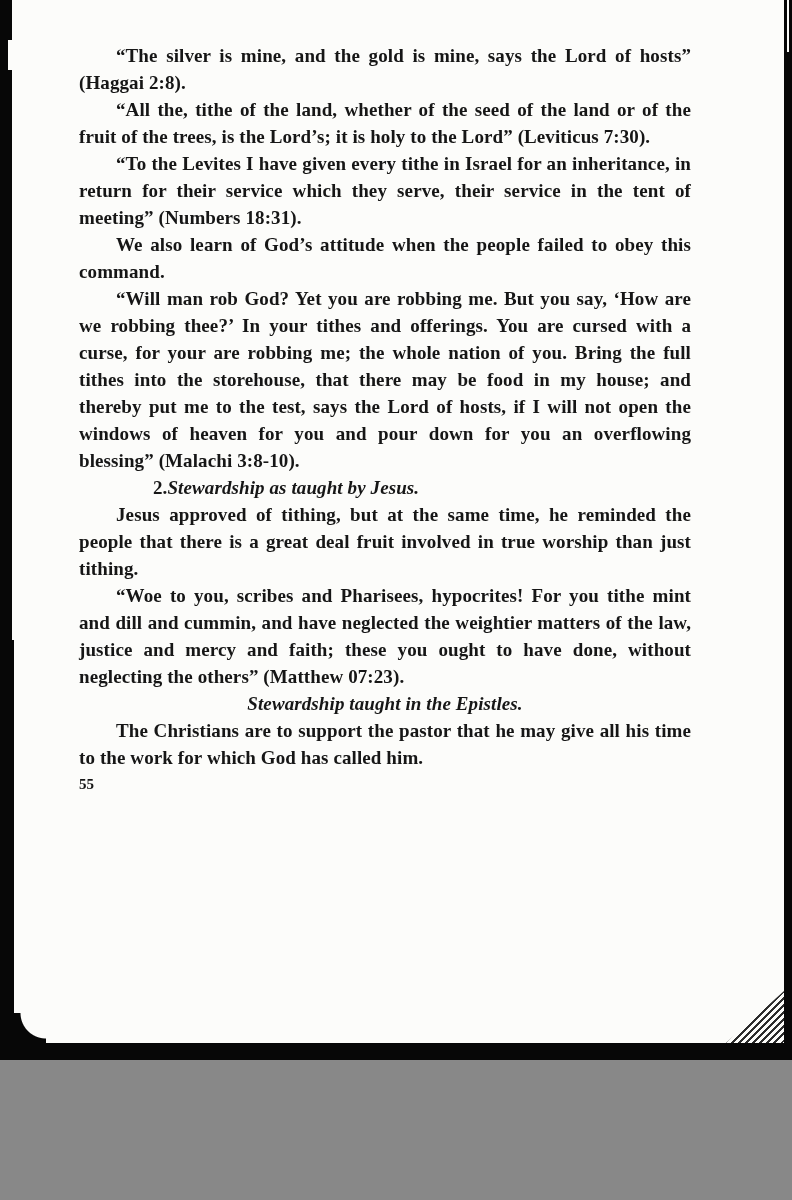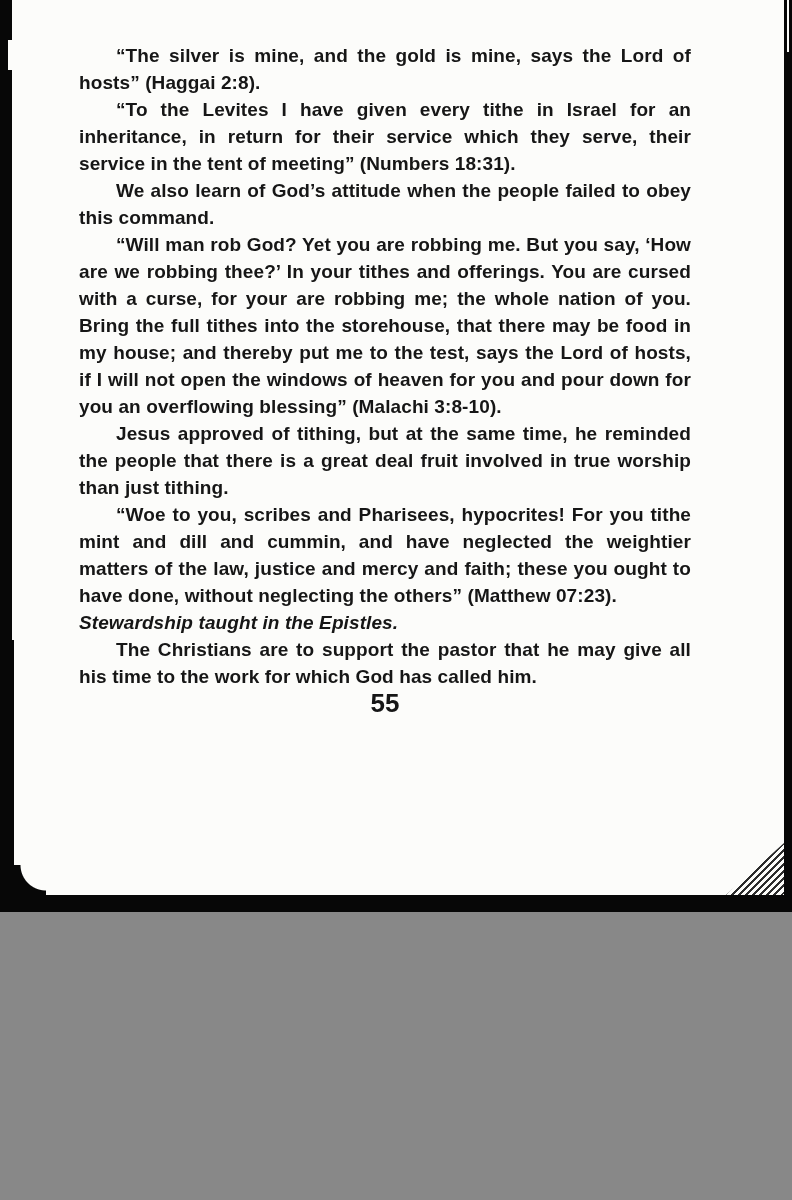--- a/index.html
+++ b/index.html
@@ -3,24 +3,24 @@
 <meta charset="utf-8">
 <style>
   :root{
     --ink:#161616;
     --paper:#fcfcfa;
     --scan-border:#070707;
   }
   html,body{margin:0;padding:0;background:#888;}
   .page{
     position:relative;
-    width:792px;height:912px;
+    width:792px;height:1060px;
     background:var(--paper);
     overflow:hidden;
-    font-family:Liberation Sans, sans-serif;
+    font-family:Liberation Serif, serif;
   }
   
   .text-block{
     position:absolute;
     left:79px;top:42px;width:612px;
     color:var(--ink);
     font-size:19px;
     line-height:27px;
     font-weight:700;
     text-align:justify;
@@ -35,27 +35,27 @@
   .section-heading .num{
     display:inline-block;
     min-width:43px;
     font-style:normal;
   }
   .section-heading .title{font-style:italic;}
   .heading-italic{
     margin-top:28px;
     text-indent:0 !important;
     font-style:italic;
-    text-align:left;
+    text-align:center;
   }
   .page-number{
     margin-top:22px;
     text-indent:0 !important;
-    text-align:center;
-    font-size:26px;
+    text-align:left;
+    font-size:15px;
   }
   
   .scan-edge-left{
     position:absolute;left:0;top:0;width:12px;height:100%;
     background:var(--scan-border);
   }
   .scan-edge-left-lower{
     position:absolute;left:0;top:640px;bottom:0;width:14px;
     background:var(--scan-border);
   }
@@ -96,24 +96,28 @@
   <div class="scan-notch"></div>
   <div class="scan-edge-right"></div>
   <div class="scan-highlight-right-top"></div>
   <div class="scan-edge-bottom"></div>
   <div class="scan-corner-bottom-left"></div>
   <div class="scan-noise-bottom-right"></div>
 
   <div class="text-block">
 
     <p>“The silver is mine, and the gold is mine, says the Lord of hosts” (Haggai 2:8).</p>
+    <p>“All the, tithe of the land, whether of the seed of the land or of the fruit of the trees, is the Lord’s; it is holy to the Lord” (Leviticus 7:30).</p>
     <p>“To the Levites I have given every tithe in Israel for an inheritance, in return for their service which they serve, their service in the tent of meeting” (Numbers 18:31).</p>
     <p>We also learn of God’s attitude when the people failed to obey this command.</p>
     <p>“Will man rob God? Yet you are robbing me. But you say, ‘How are we robbing thee?’ In your tithes and offerings. You are cursed with a curse, for your are robbing me; the whole nation of you. Bring the full tithes into the storehouse, that there may be food in my house; and thereby put me to the test, says the Lord of hosts, if I will not open the windows of heaven for you and pour down for you an overflowing blessing” (Malachi 3:8-10).</p>
 
+    <p class="section-heading">
+      <span class="num">2.</span><span class="title">Stewardship as taught by Jesus.</span>
+    </p>
     <p>Jesus approved  of  tithing,  but  at  the same time, he reminded the people that there is a great deal fruit involved in true worship than just tithing.</p>
     <p>“Woe to you, scribes and Pharisees, hypocrites! For you tithe mint and dill and cummin, and have neglected the weightier matters of the law, justice and mercy and faith; these you ought to have done, without neglecting the others” (Matthew 07:23).</p>
 
     <p class="heading-italic">Stewardship taught in the Epistles.</p>
     <p>The Christians are to support the pastor that he may give all his time to the work for which God has called him.</p>
 
     <p class="page-number">55</p>
   </div>
 
 </div>

